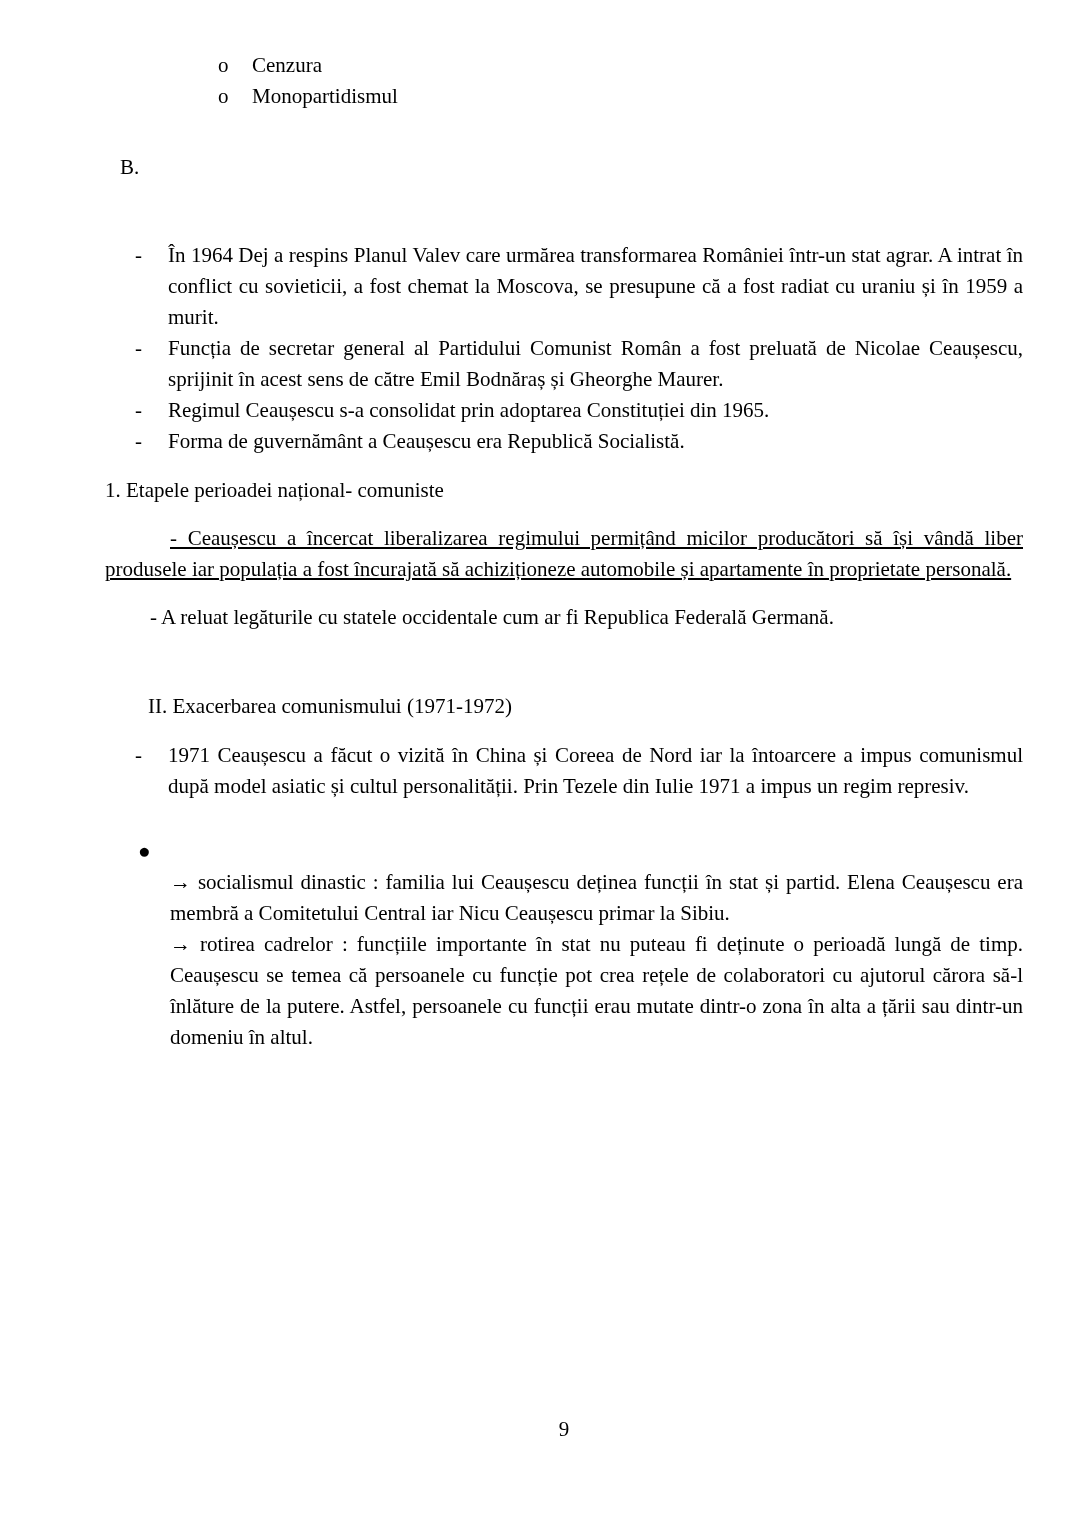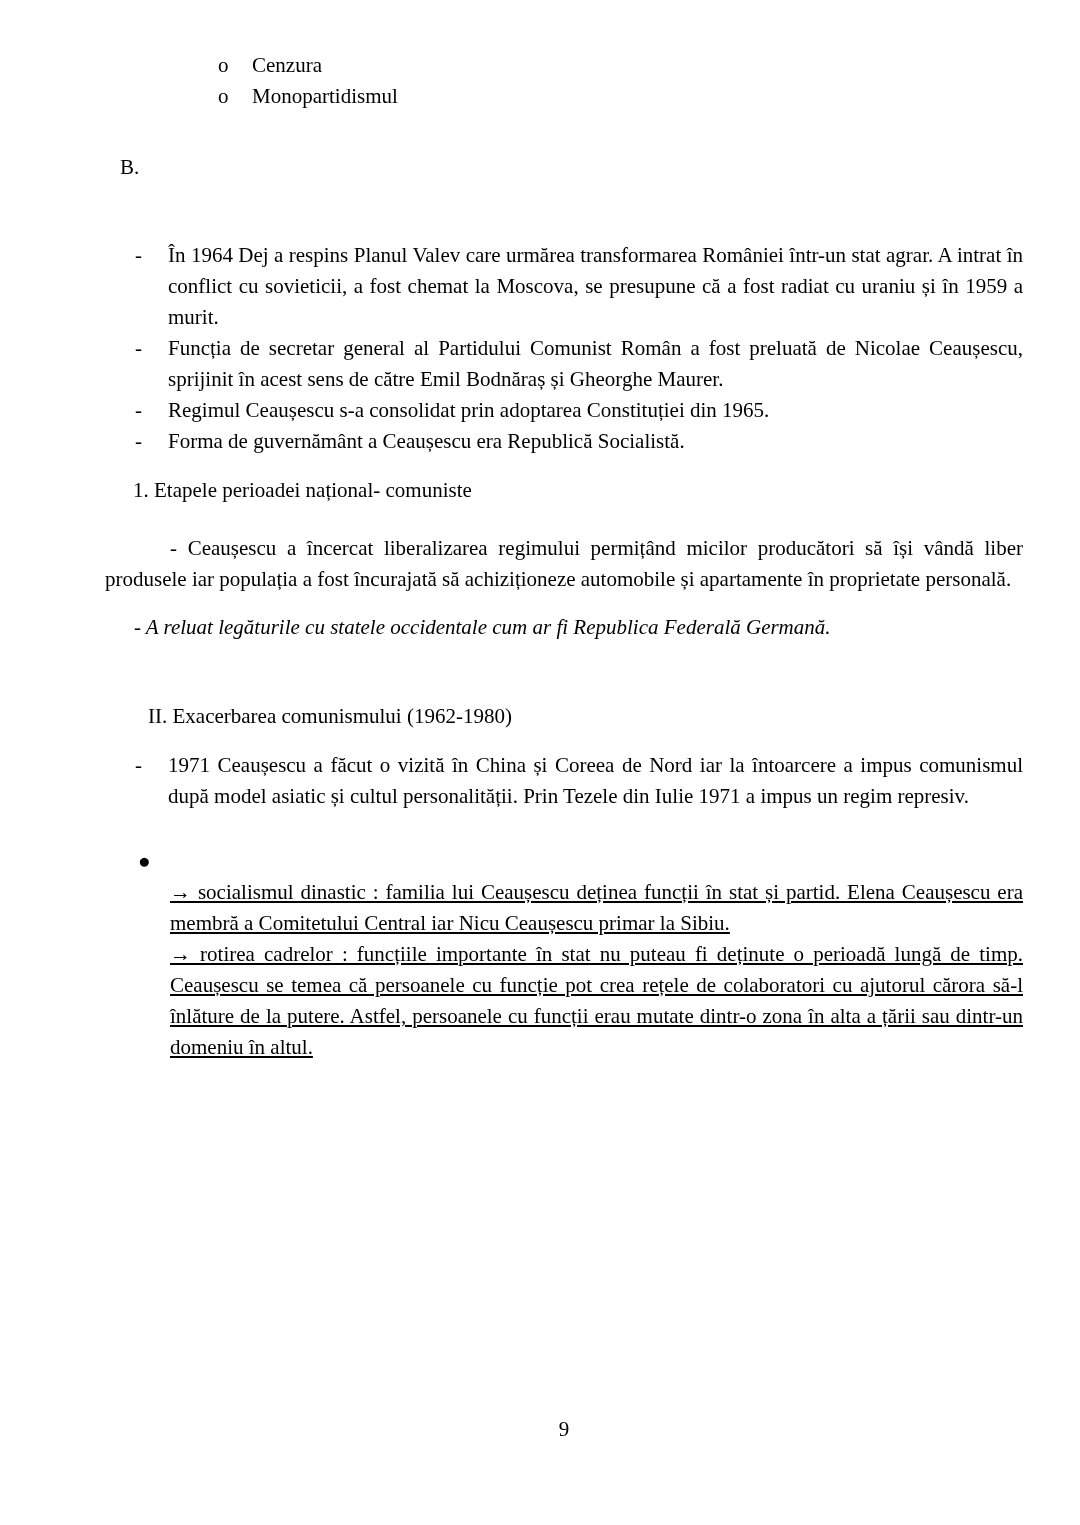--- a/index.html
+++ b/index.html
@@ -29,39 +29,39 @@
   .heading-b { display: flex; margin-left: 15px; margin-top: 40px; }
   .heading-b-marker { flex: 0 0 38px; }
 
   
   .dash-list { margin-top: 57px; }
   .dash-item { display: flex; padding-left: 30px; }
   .dash-marker { flex: 0 0 33px; }
   .dash-text { flex: 1; text-align: justify; }
 
   
-  .sec-title { margin-top: 18px; margin-left: 28px; }
+  .sec-title { margin-top: 18px; }
   .sub-title { margin-left: 43px; }
   .sub-title-ii { margin-left: 43px; margin-top: 58px; }
 
   
-  .para-ind { margin-top: 27px; text-indent: 65px; text-align: justify; }
-  .para-d1 { margin-top: 17px; margin-left: 29px; font-style: italic; }
+  .para-ind { margin-top: 17px; text-indent: 65px; text-align: justify; text-decoration: underline; }
+  .para-d1 { margin-top: 17px; margin-left: 45px; }
   .para-d2 { margin-top: 12px; margin-left: 33px; }
 
   
   .dash-item-single { display: flex; padding-left: 30px; margin-top: 18px; }
 
   
   .bullet-item { display: flex; padding-left: 33px; margin-top: 34px; font-weight: bold; }
   .bullet-marker { flex: 0 0 32px; }
 
   
   .practici-paras { margin-left: 65px; }
-  .practici-para { text-align: justify; text-decoration: underline; }
+  .practici-para { text-align: justify; }
   .cs-line { margin-left: 3px; }
 
   
   .page-num {
     position: absolute;
     left: 105px;
     right: 57px;
     bottom: 80px;
     text-align: center;
   }
@@ -103,21 +103,21 @@
       <span class="dash-marker">-</span>
       <div class="dash-text">Forma de guvernământ a Ceaușescu era Republică Socialistă.</div>
     </div>
   </div>
 
   <div class="sec-title">1. Etapele perioadei național- comuniste</div>
 
   <div class="para-ind">- Ceaușescu a încercat liberalizarea regimului permițând micilor producători să își vândă liber produsele iar populația a fost încurajată să achiziționeze automobile și apartamente în proprietate personală.</div>
   <div class="para-d1">- A reluat legăturile cu statele occidentale cum ar fi Republica Federală Germană.</div>
 
-  <div class="sub-title-ii">II. Exacerbarea comunismului (1962-1980)</div>
+  <div class="sub-title-ii">II. Exacerbarea comunismului (1971-1972)</div>
 
   <div class="dash-item-single">
     <span class="dash-marker">-</span>
     <div class="dash-text">1971 Ceaușescu a făcut o vizită în China și Coreea de Nord iar la întoarcere a impus comunismul după model asiatic și cultul personalității. Prin Tezele din Iulie 1971 a impus un regim represiv.</div>
   </div>
 
   <div class="bullet-item">
     <span class="bullet-marker">●</span>
   </div>
 

